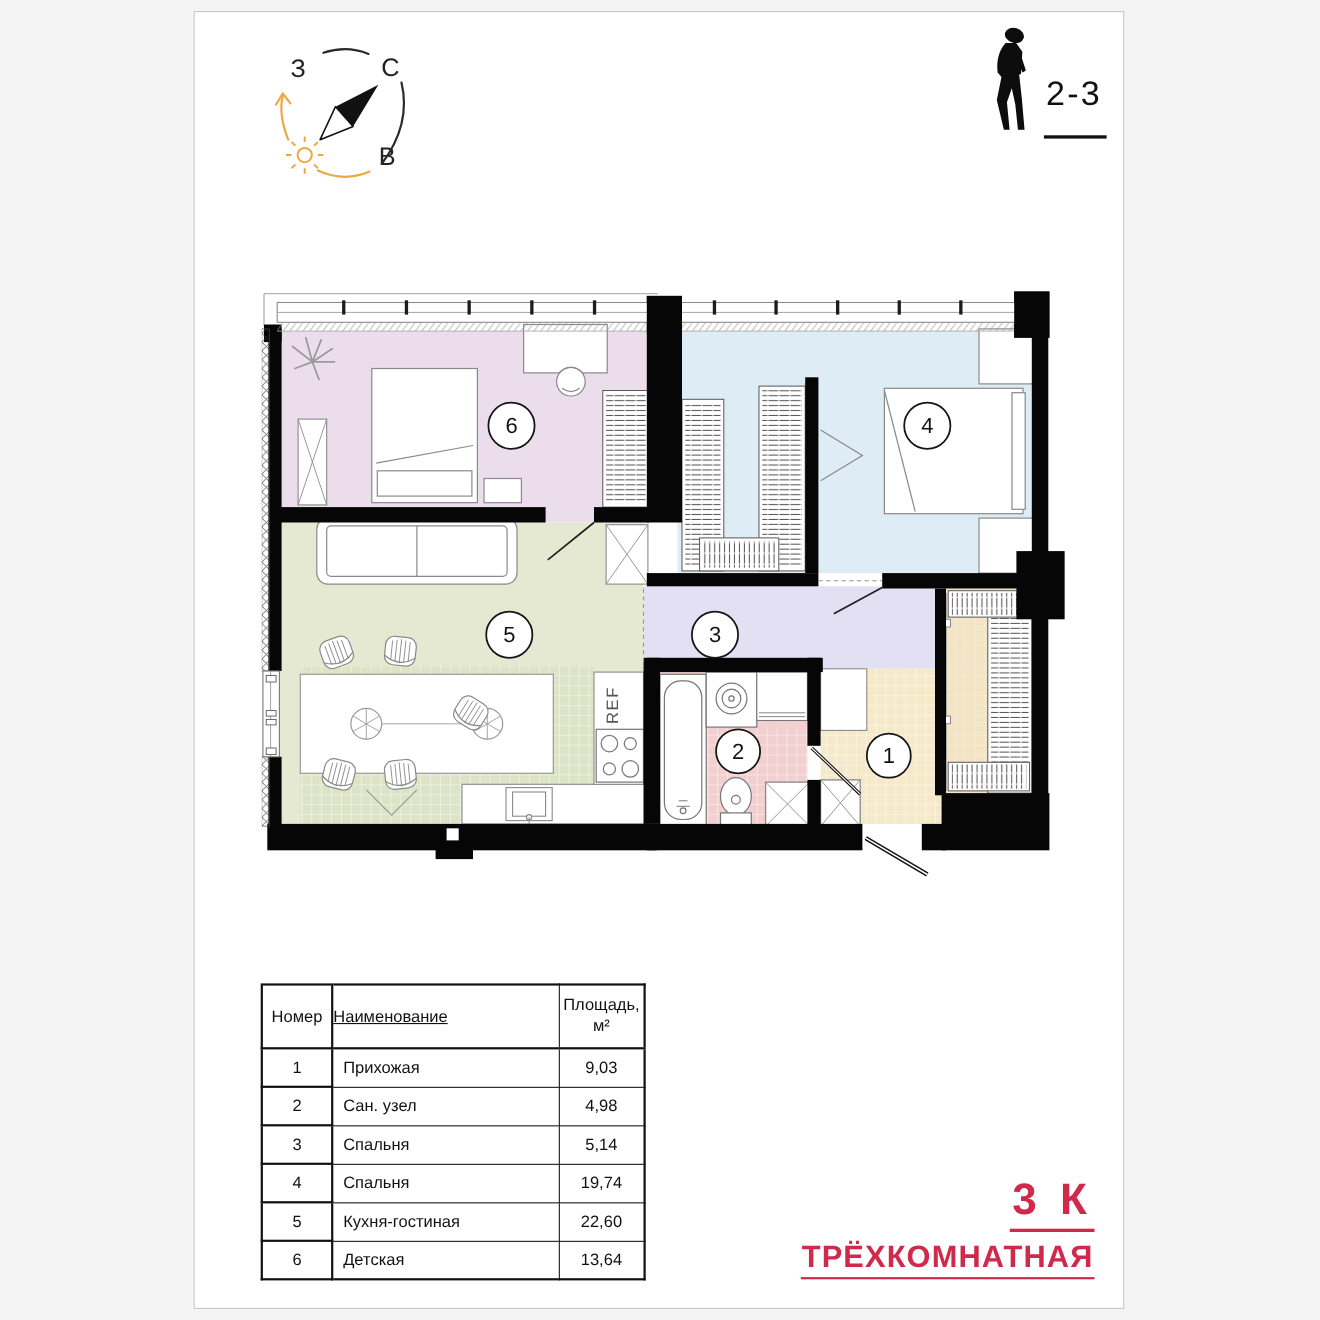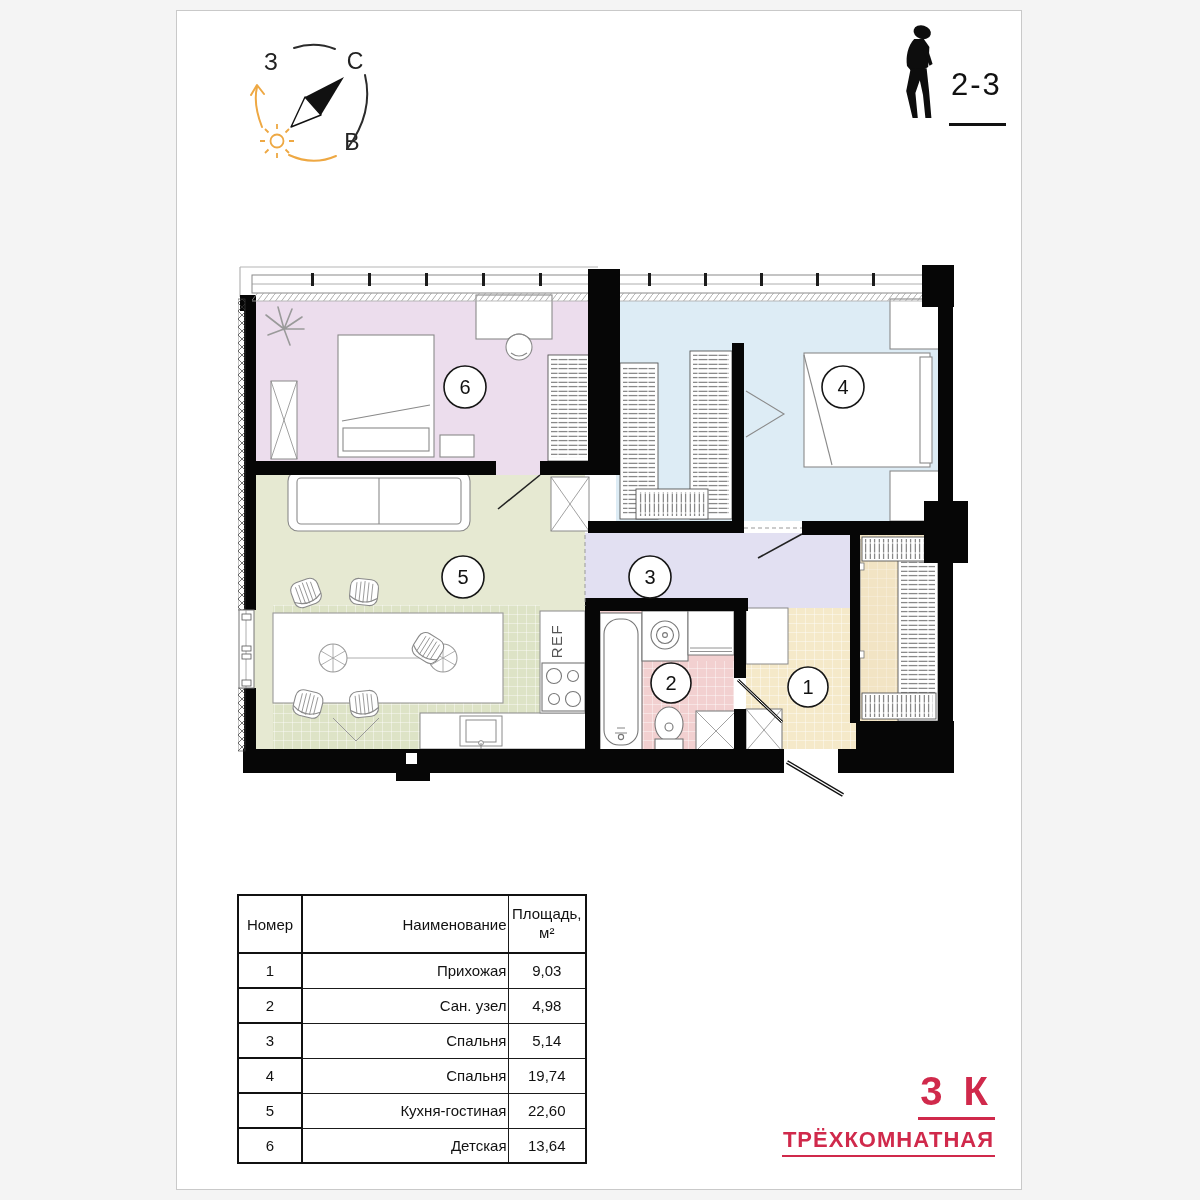--- a/index.html
+++ b/index.html
@@ -20,39 +20,39 @@
     font-size:31px;letter-spacing:2px;color:#111;
     border-bottom:3px solid #111;padding:0 4px 20px 2px;
   }
   
   .title-block{position:absolute;right:26px;top:1058px;text-align:right;}
   .title-short{
     display:inline-block;font-size:40px;letter-spacing:5px;
     border-bottom:3px solid;padding:0 2px 3px;font-weight:bold;
   }
   .title-full{
-    display:inline-block;font-size:22px;letter-spacing:1px;
+    display:inline-block;font-size:28px;letter-spacing:1px;
     border-bottom:2px solid;padding:0 1px 2px;margin-top:7px;font-weight:bold;
   }
   
   .areas-table{
     position:absolute;left:60px;top:883px;
     border-collapse:collapse;table-layout:fixed;width:340px;
     font-size:15px;color:#111;
   }
   .areas-table td,.areas-table th{
     border:1px solid #1a1a1a;font-weight:normal;box-sizing:border-box;
     background:#fff;
   }
   .areas-table thead th{height:58px;border-bottom:2.5px solid #111;}
   .areas-table{border:2.5px solid #111;}
   .areas-table .c-num{width:64px;text-align:center;border-left:2.5px solid #111;border-right:2.5px solid #111;}
   .areas-table tbody .c-num{border-top:2.5px solid #111;border-bottom:2.5px solid #111;}
-  .areas-table .c-name{width:206px;text-align:right;padding-left:9px;}
-  .areas-table thead .c-name{text-align:right;padding-left:0;}
+  .areas-table .c-name{width:206px;text-align:left;padding-left:9px;}
+  .areas-table thead .c-name{text-align:left;padding-left:0;text-decoration:underline;}
   .areas-table .c-area{width:78px;text-align:center;}
   .areas-table tbody td{height:35px;}
   .hdr-two-line{line-height:1.25;}
 </style>
 </head>
 <body>
 
 <div class="sheet">
 
   <svg class="abs" style="left:60px;top:14px;" width="160" height="158" viewBox="238 22 160 158">

